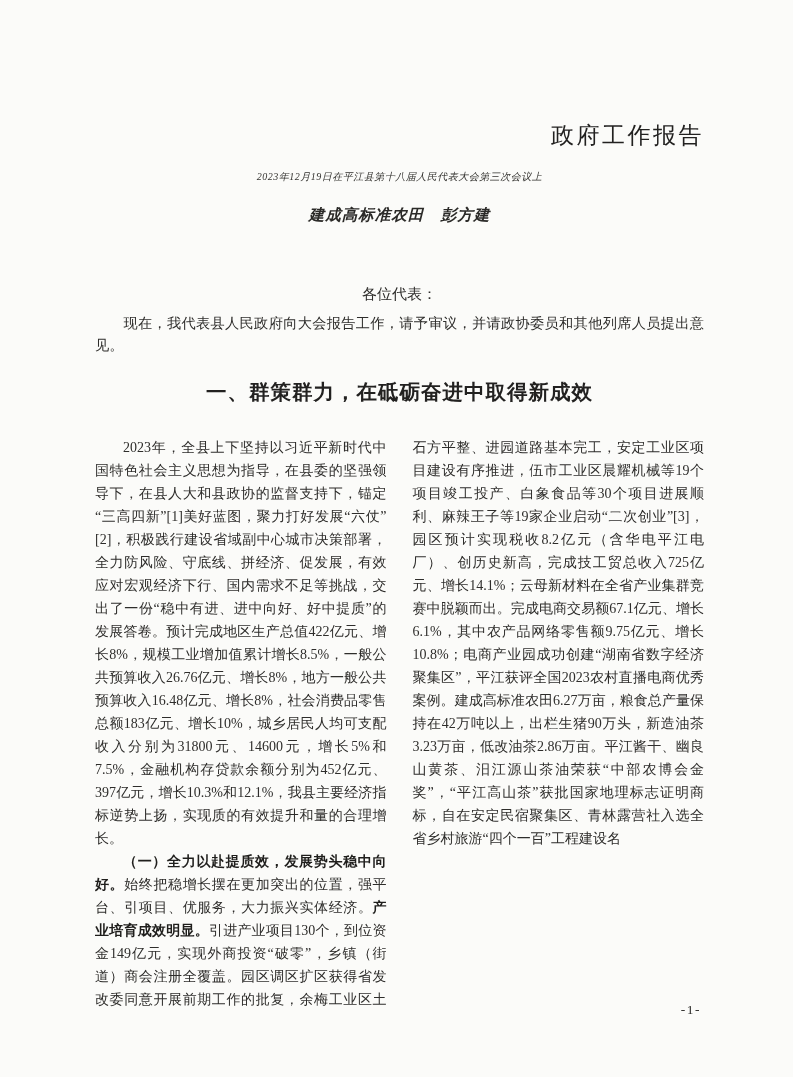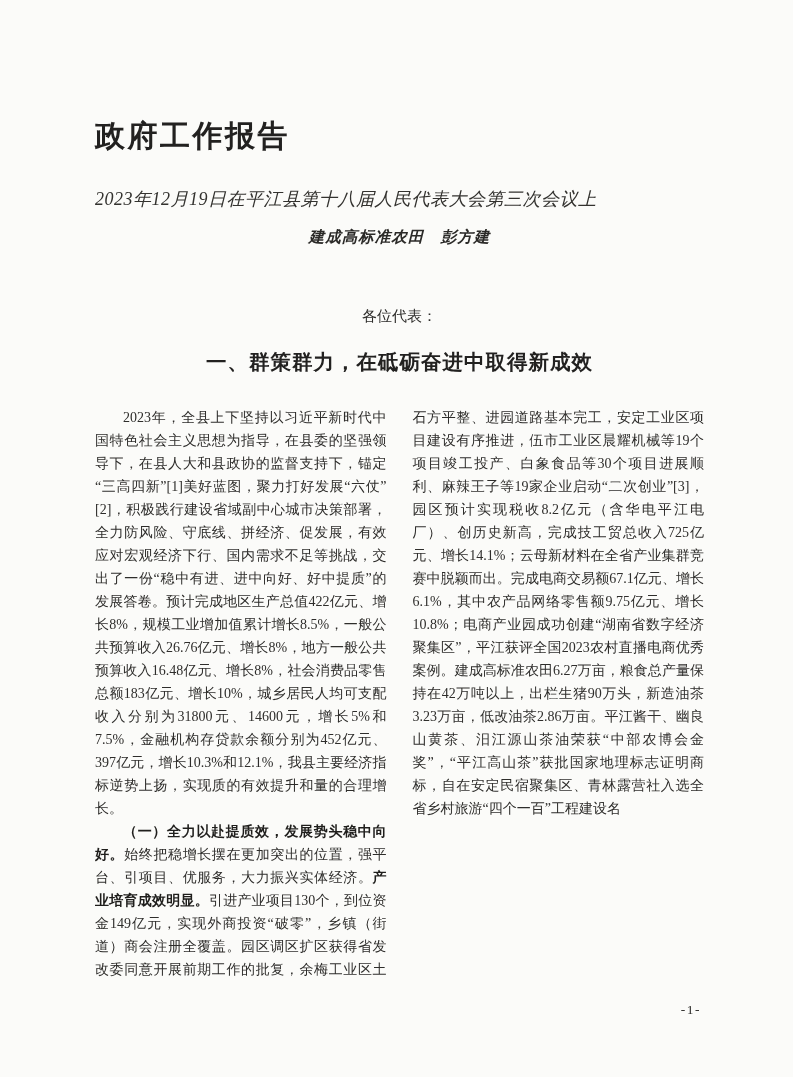--- a/index.html
+++ b/index.html
@@ -16,31 +16,31 @@
     overflow: hidden;
   }
   .page {
     position: absolute;
     inset: 0;
     padding: 0 89px 0 95px;
     box-sizing: border-box;
   }
   .doc-title {
     margin: 121px 0 0 0;
-    text-align: left;
-    font-size: 30px;
-    font-weight: bold;
+    text-align: right;
+    font-size: 23px;
+    font-weight: normal;
     letter-spacing: 2.5px;
     line-height: 30px;
     color: #222120;
   }
   .meeting-line {
-    margin-top: 37px;
-    text-align: left;
-    font-size: 18px;
+    margin-top: 15px;
+    text-align: center;
+    font-size: 10px;
     font-style: italic;
     letter-spacing: 0.5px;
     line-height: 22px;
     color: #33322f;
   }
   .presenter-line {
     margin-top: 16px;
     text-align: center;
     font-size: 15.5px;
     font-style: italic;
@@ -100,19 +100,20 @@
   }
 </style>
 </head>
 <body>
 
 <div class="page">
   <h1 class="doc-title">政府工作报告</h1>
   <div class="meeting-line">2023年12月19日在平江县第十八届人民代表大会第三次会议上</div>
   <div class="presenter-line">建成高标准农田　彭方建</div>
   <div class="salutation">各位代表：</div>
+  <p class="opening">现在，我代表县人民政府向大会报告工作，请予审议，并请政协委员和其他列席人员提出意见。</p>
   <h2 class="section-heading">一、群策群力，在砥砺奋进中取得新成效</h2>
   <div class="columns">
       <p><span>2023年，全县上下坚持以习近平新时代中国特色社会主义思想为指导，在县委的坚强领导下，在县人大和县政协的监督支持下，锚定“三高四新”[1]美好蓝图，聚力打好发展“六仗”[2]，积极践行建设省域副中心城市决策部署，全力防风险、守底线、拼经济、促发展，有效应对宏观经济下行、国内需求不足等挑战，交出了一份“稳中有进、进中向好、好中提质”的发展答卷。预计完成地区生产总值422亿元、增长8%，规模工业增加值累计增长8.5%，一般公共预算收入26.76亿元、增长8%，地方一般公共预算收入16.48亿元、增长8%，社会消费品零售总额183亿元、增长10%，城乡居民人均可支配收入分别为31800元、14600元，增长5%和7.5%，金融机构存贷款余额分别为452亿元、397亿元，增长10.3%和12.1%，我县主要经济指标逆势上扬，实现质的有效提升和量的合理增长。</span></p>
       <p><span class="bold">（一）全力以赴提质效，发展势头稳中向好。</span><span>始终把稳增长摆在更加突出的位置，强平台、引项目、优服务，大力振兴实体经济。</span><span class="bold">产业培育成效明显。</span><span>引进产业项目130个，到位资金149亿元，实现外商投资“破零”，乡镇（街道）商会注册全覆盖。园区调区扩区获得省发改委同意开展前期工作的批复，余梅工业区土石方平整、进园道路基本完工，安定工业区项目建设有序推进，伍市工业区晨耀机械等19个项目竣工投产、白象食品等30个项目进展顺利、麻辣王子等19家企业启动“二次创业”[3]，园区预计实现税收8.2亿元（含华电平江电厂）、创历史新高，完成技工贸总收入725亿元、增长14.1%；云母新材料在全省产业集群竞赛中脱颖而出。完成电商交易额67.1亿元、增长6.1%，其中农产品网络零售额9.75亿元、增长10.8%；电商产业园成功创建“湖南省数字经济聚集区”，平江获评全国2023农村直播电商优秀案例。建成高标准农田6.27万亩，粮食总产量保持在42万吨以上，出栏生猪90万头，新造油茶3.23万亩，低改油茶2.86万亩。平江酱干、幽良山黄茶、汨江源山茶油荣获“中部农博会金奖”，“平江高山茶”获批国家地理标志证明商标，自在安定民宿聚集区、青林露营社入选全省乡村旅游“四个一百”工程建设名</span></p>
     </div>
   <div class="page-number">-1-</div>
 </div>
 
 </body></html>

